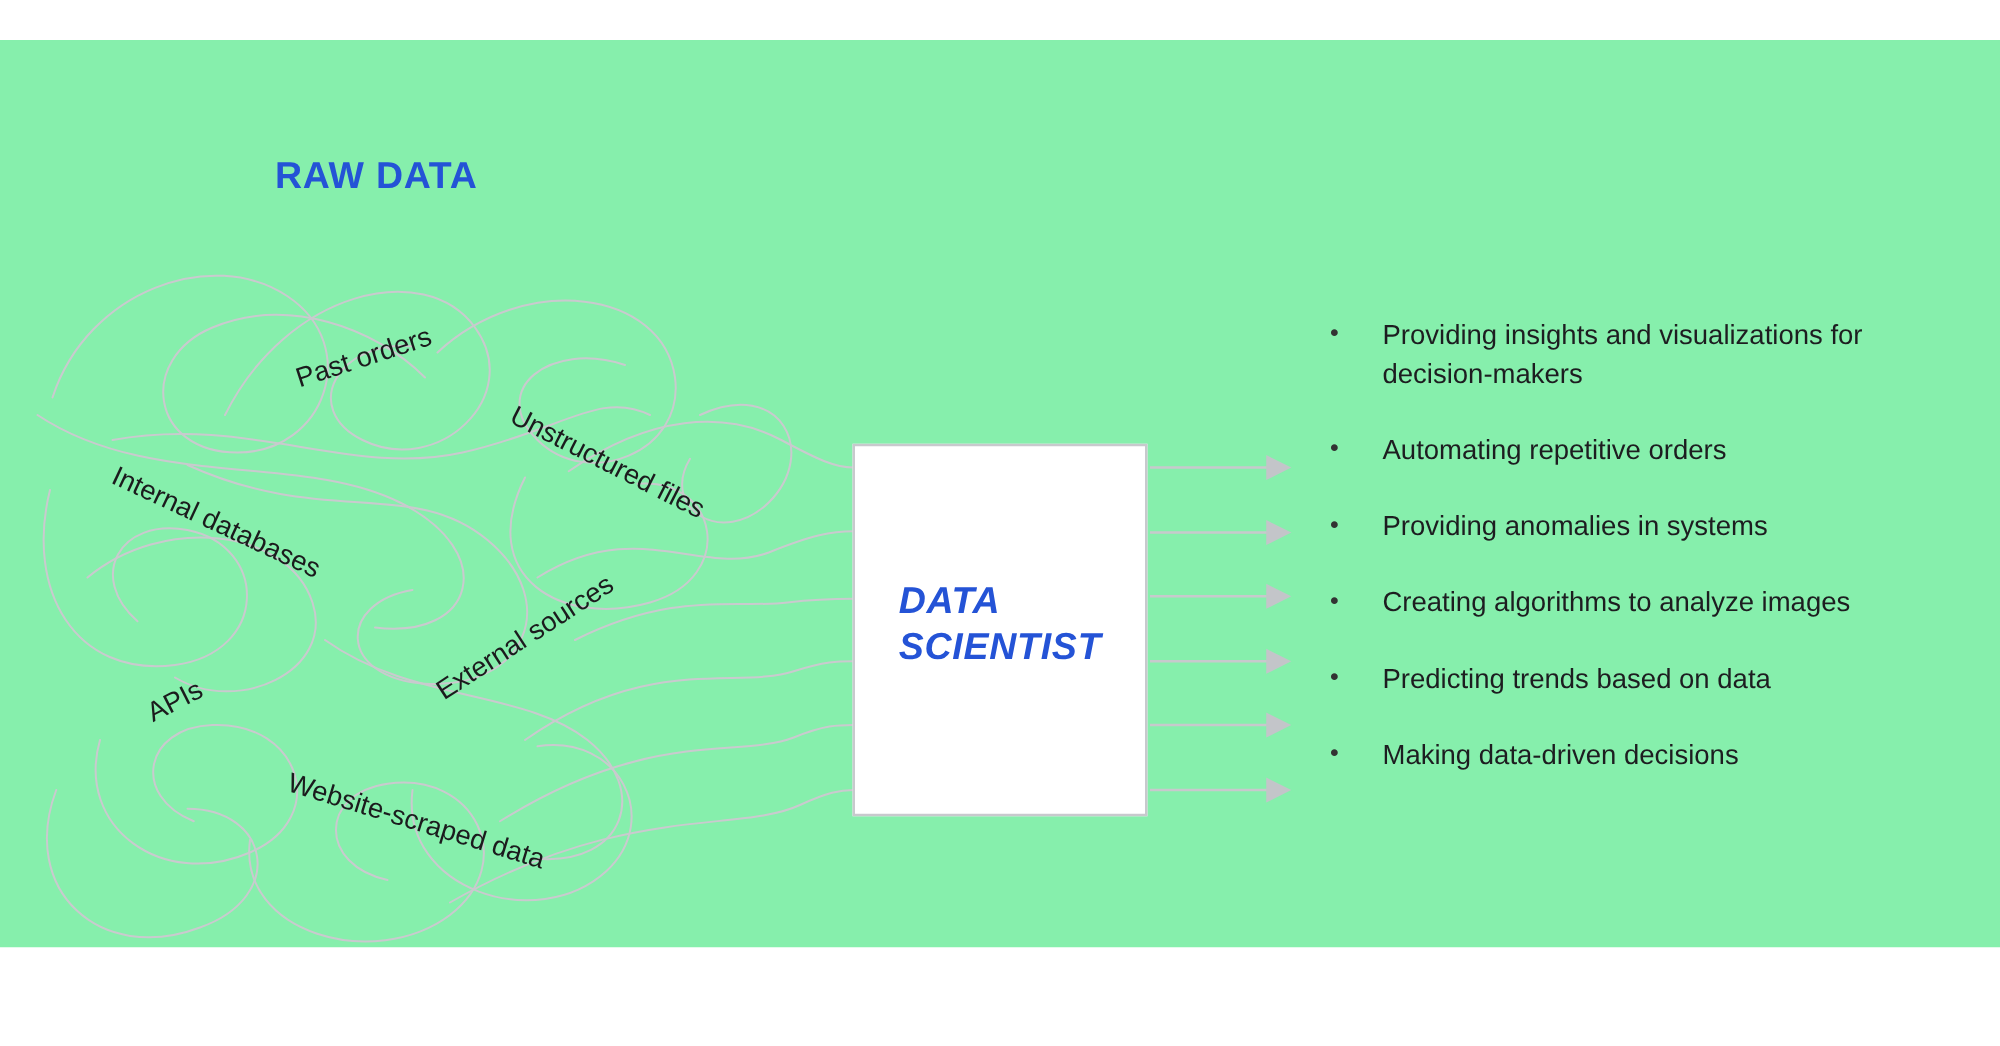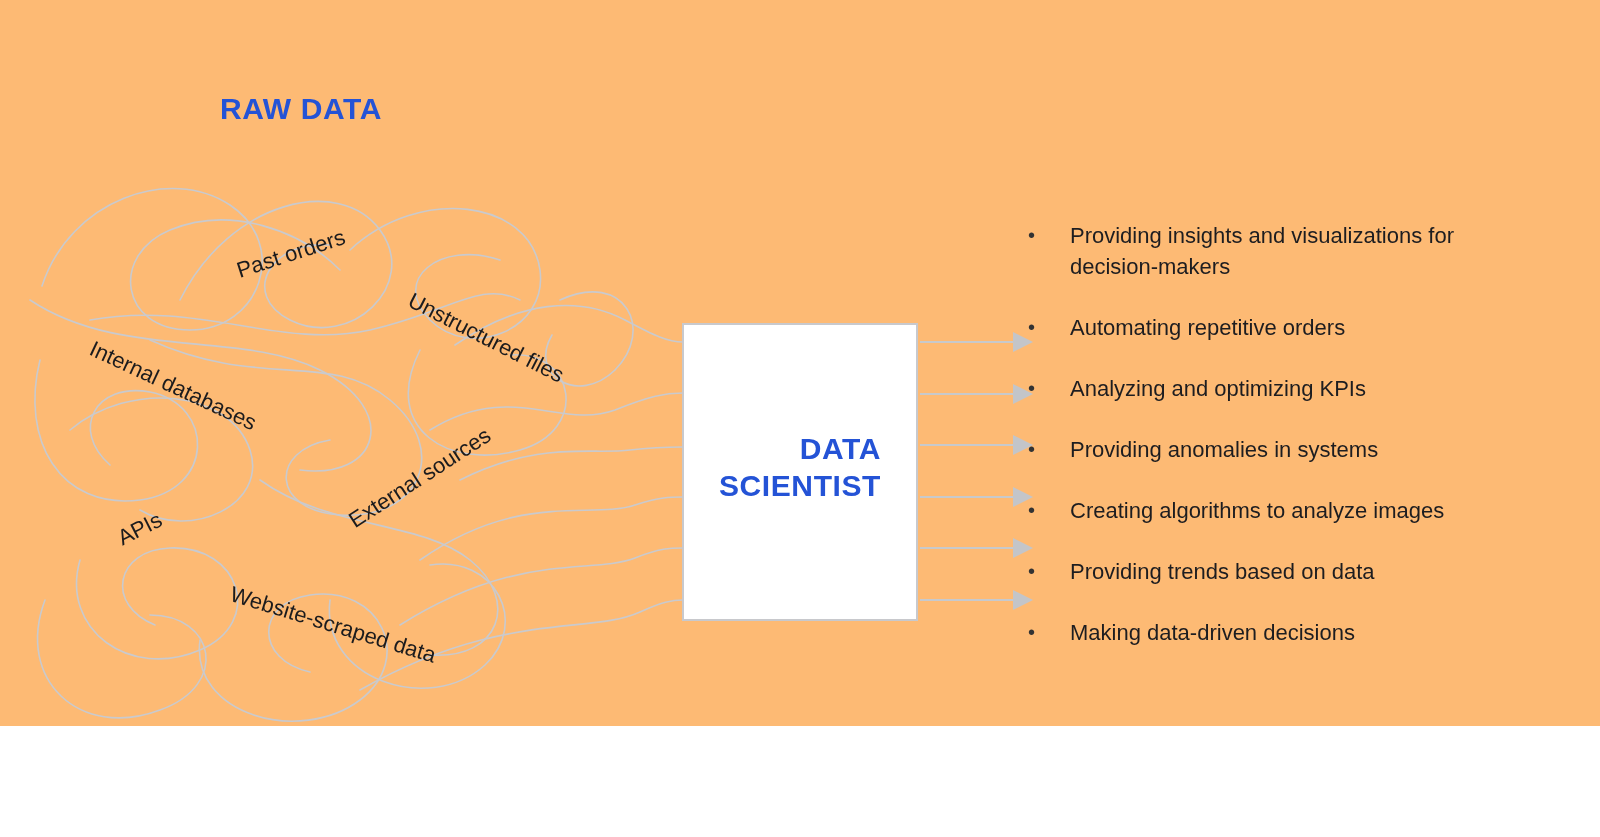--- a/index.html
+++ b/index.html
@@ -6,21 +6,22 @@
     margin: 0;
     padding: 0;
     background: #ffffff;
     font-family: "Liberation Sans", sans-serif;
   }
   #stage {
     position: relative;
     width: 1600px;
     height: 726px;
     overflow: hidden;
-    background: #fdba74;
+    background: #86efac;
+    margin-top: 32px;
   }
   
   .col-heading {
     position: absolute;
     font-size: 30px;
     font-weight: 700;
     letter-spacing: 0.6px;
     color: #2453d6;
     white-space: nowrap;
   }
@@ -53,33 +54,34 @@
     left: 682px; top: 323px;
     width: 236px; height: 298px;
     background: #ffffff;
     border: 2px solid #c8c9cd;
     box-sizing: border-box;
     display: flex;
     align-items: center;
     justify-content: center;
   }
   #ds-title {
-    text-align: right;
+    text-align: left;
     font-size: 30px;
     font-weight: 700;
     letter-spacing: 0.6px;
     line-height: 37px;
     color: #2453d6;
     margin-top: -10px;
+    font-style: italic;
   }
 
   
   #added-value-list {
     position: absolute;
-    left: 1028px; top: 220px;
+    left: 1064px; top: 220px;
     width: 500px;
     margin: 0; padding: 0;
     list-style: none;
     display: flex;
     flex-direction: column;
     gap: 30px;
   }
   #added-value-list li {
     position: relative;
     padding-left: 42px;
@@ -168,24 +170,23 @@
   <div id="ds-box">
     <div id="ds-title">
       <div>DATA</div>
       <div>SCIENTIST</div>
     </div>
   </div>
 
   <ul id="added-value-list">
     <li>Providing insights and visualizations for decision-makers</li>
     <li>Automating repetitive orders</li>
-    <li>Analyzing and optimizing KPIs</li>
     <li>Providing anomalies in systems</li>
     <li>Creating algorithms to analyze images</li>
-    <li>Providing trends based on data</li>
+    <li>Predicting trends based on data</li>
     <li>Making data-driven decisions</li>
   </ul>
 
   <svg id="brand-logo" width="58" height="54" viewBox="0 0 58 54" xmlns="http://www.w3.org/2000/svg">
     <g fill="#204ECF" transform="rotate(45 24 28)">
       <rect x="20" y="10" width="9" height="37"></rect>
       <rect x="6" y="14" width="15" height="9"></rect>
       <rect x="28" y="7" width="15" height="9"></rect>
     </g>
     <text x="46" y="14" font-size="11" fill="#204ECF">®</text>

